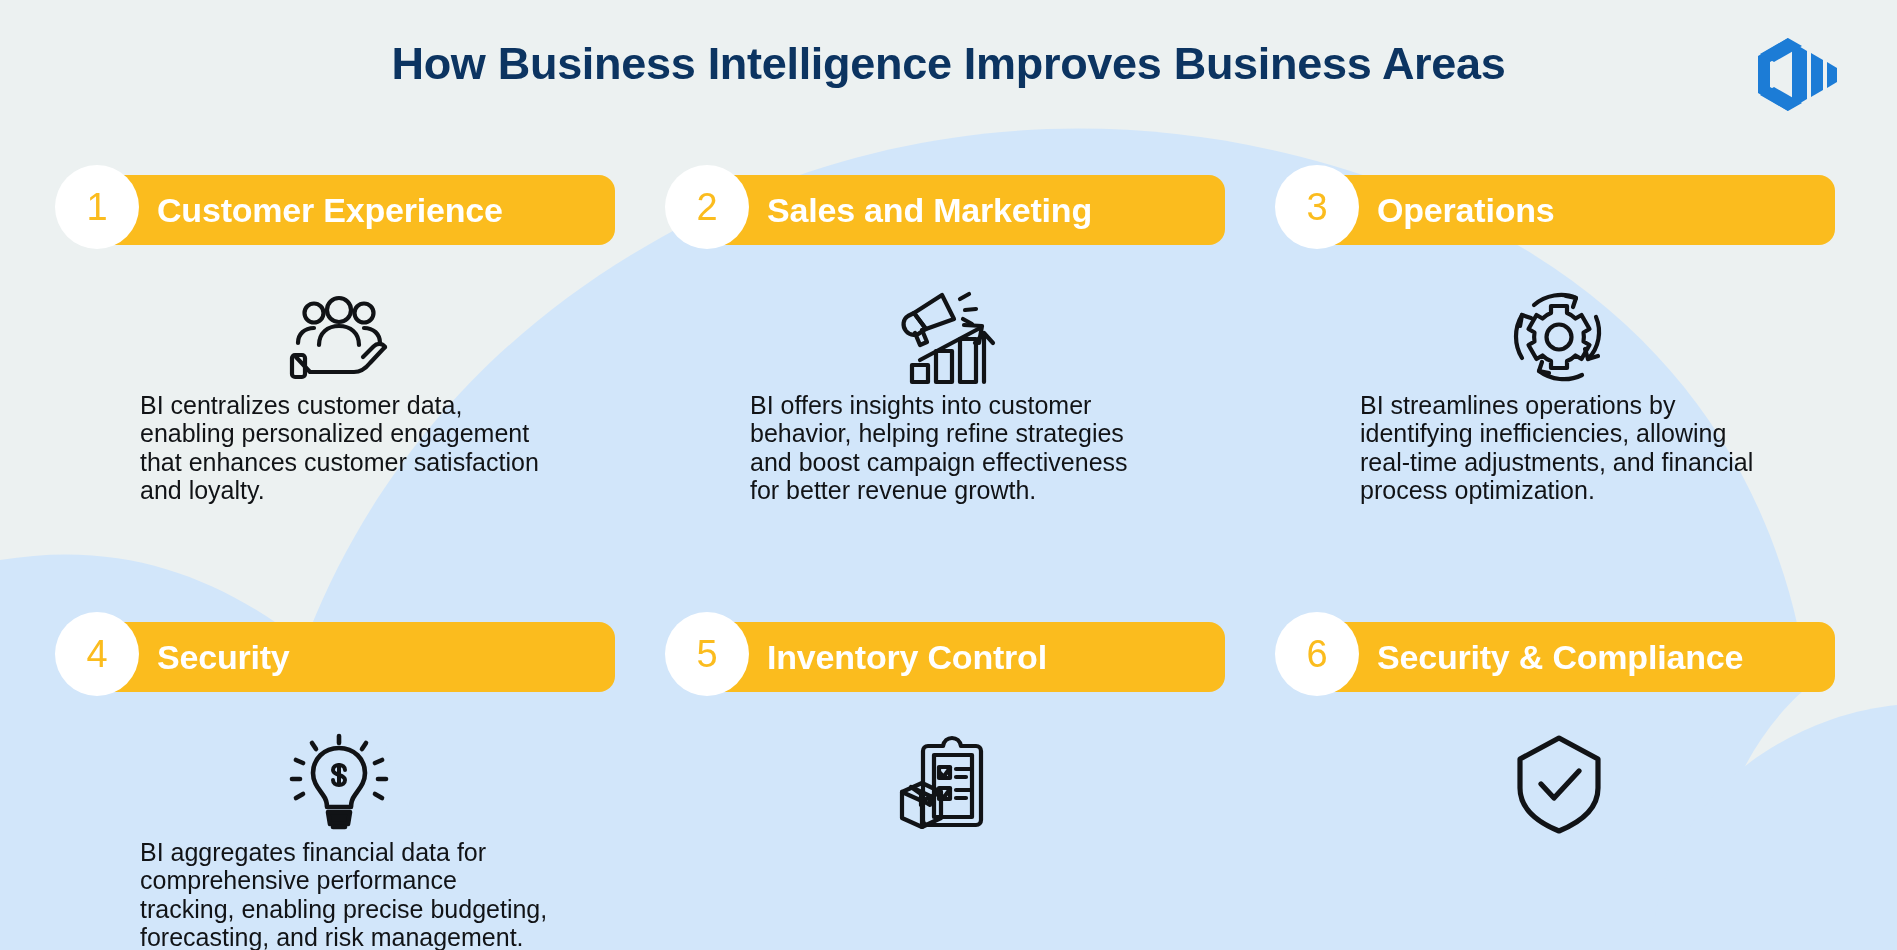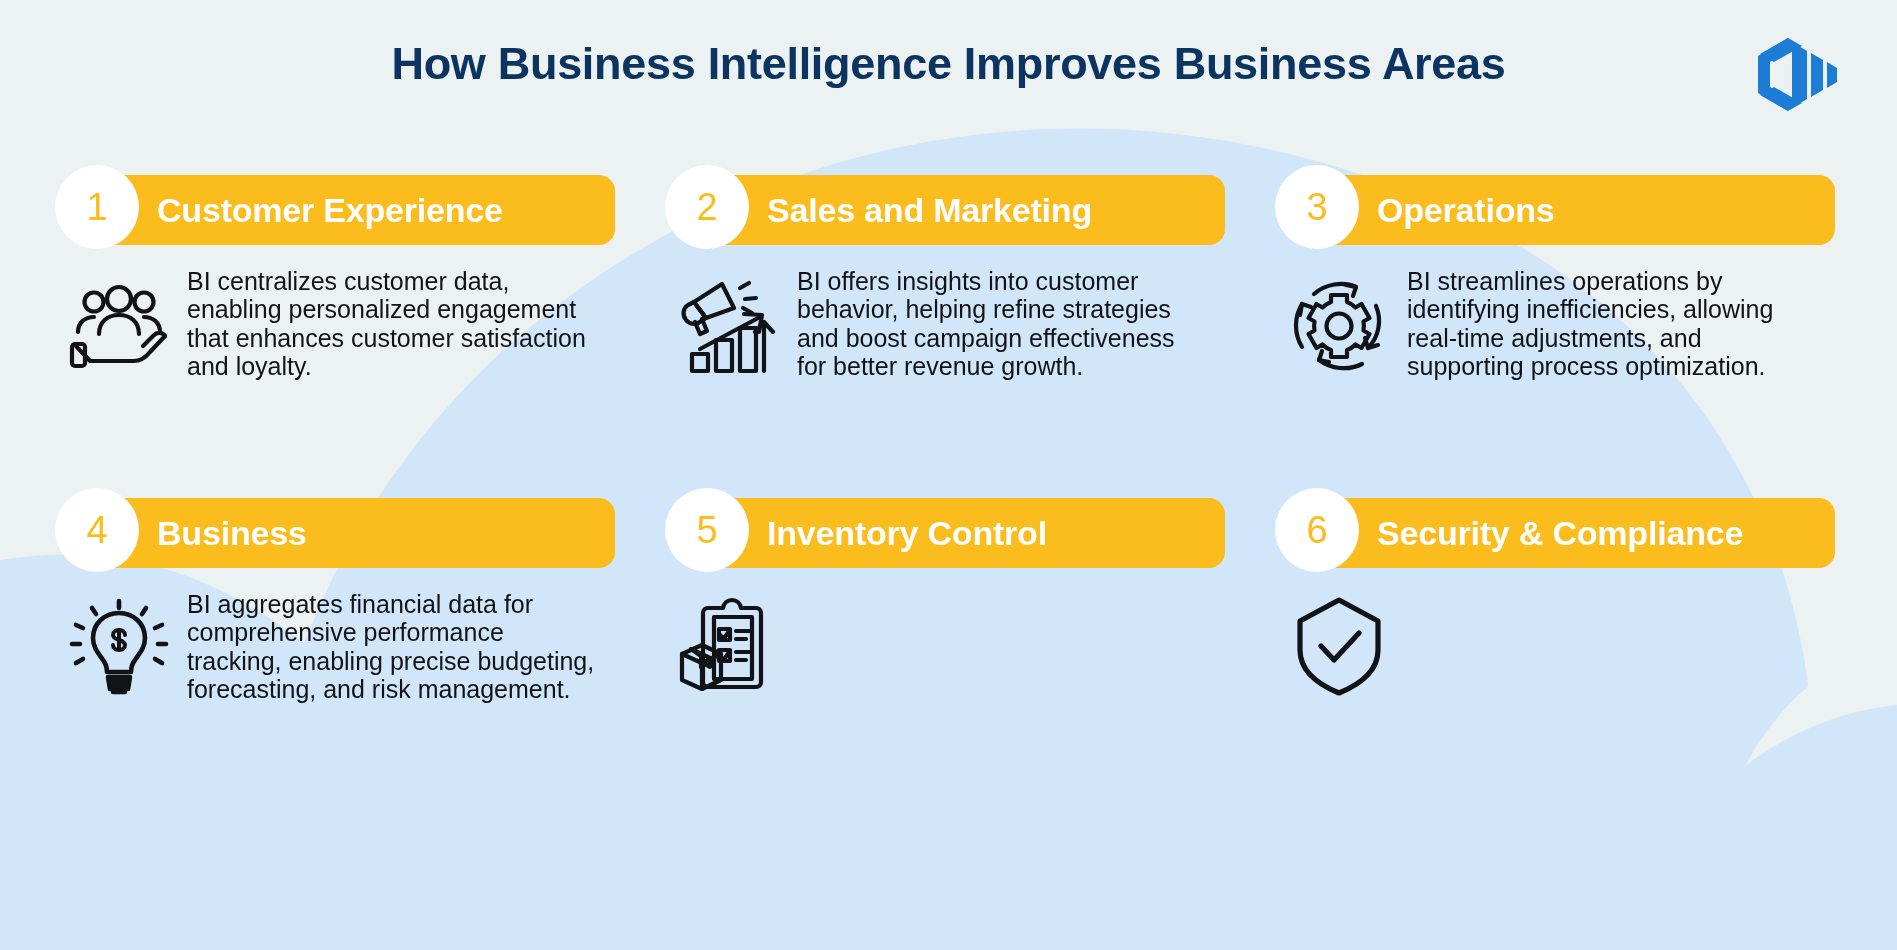--- a/index.html
+++ b/index.html
@@ -87,23 +87,24 @@
     z-index:2;
     margin-left:18px;
     font-size:34px;
     font-weight:bold;
     color:#FFFFFF;
     letter-spacing:-0.2px;
     white-space:nowrap;
   }
   .card-body {
     display:flex;
-    align-items:flex-end;
-    margin-top:22px;
+    align-items:center;
+    margin-top:36px;
     padding-left:8px;
+    flex-direction:column;
   }
   .card-icon {
     flex:0 0 auto;
     width:112px; height:110px;
     display:flex; align-items:flex-start; justify-content:center;
     padding-top:4px;
   }
   .card-icon svg { display:block; }
   .card-text {
     margin-left:12px;
@@ -217,31 +218,31 @@
             <path d="M28 20 C39 10 57 7 70 13"></path>
             <path d="M70 13 L60 11 M70 13 L67 22"></path>
             <path d="M16 30 C8 43 8 60 16 73"></path>
             <path d="M16 30 L14 41 M16 30 L25 33"></path>
             <path d="M90 32 C96 46 93 63 82 74"></path>
             <path d="M82 74 L92 71 M82 74 L79 64"></path>
             <path d="M76 90 C62 97 45 95 33 86"></path>
             <path d="M33 86 L43 88 M33 86 L36 77"></path>
           </svg>
         </div>
-        <p class="card-text">BI streamlines operations by identifying inefficiencies, allowing real-time adjustments, and supporting process optimization.</p>
+        <p class="card-text">BI streamlines operations by identifying inefficiencies, allowing real-time adjustments, and financial process optimization.</p>
       </div>
     </div>
 
     <div class="card">
       <div class="card-header">
         <div class="header-bar"></div>
         <div class="num-badge">
           <span class="num-text">4</span>
         </div>
-        <span class="card-title">Business</span>
+        <span class="card-title">Security</span>
       </div>
       <div class="card-body">
         <div class="card-icon">
           <svg width="106" height="104" viewBox="0 0 106 104" fill="none" stroke="#111316" stroke-width="4.6" stroke-linecap="round" stroke-linejoin="round" xmlns="http://www.w3.org/2000/svg">
             <path d="M53 16 C38 16 27 27 27 41 C27 51 33 57 37 63 C40 67 41 71 41 75 L65 75
                      C65 71 66 67 69 63 C73 57 79 51 79 41 C79 27 68 16 53 16 Z"></path>
             <path d="M42 80 L64 80 L62 92 L44 92 Z" fill="#111316"></path>
             <path d="M47 95 L59 95"></path>
             <path d="M53 33 L53 52" stroke-width="4"></path>
             <path d="M59 38 C59 35 56.5 33 53 33 C49.5 33 47 35 47 38 C47 44 59 42 59 48

